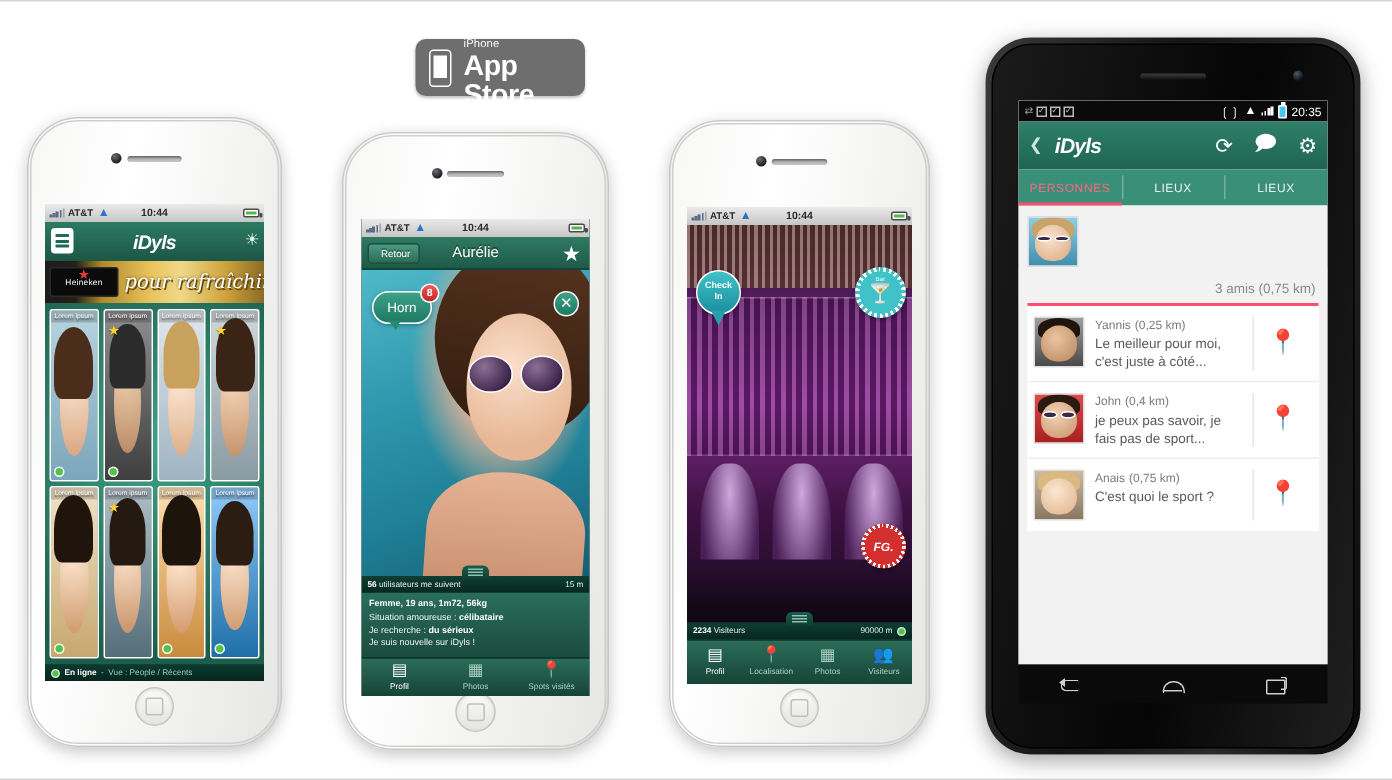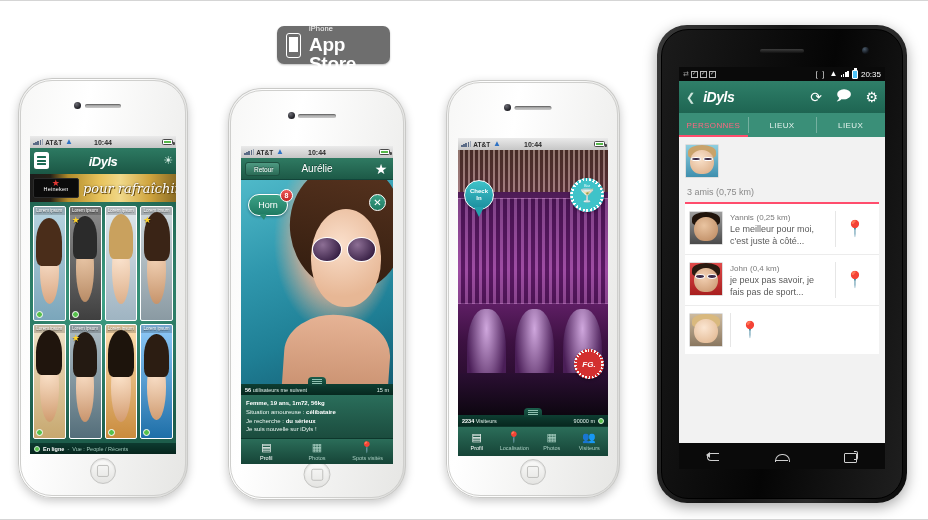--- a/index.html
+++ b/index.html
@@ -460,20 +460,21 @@
     position:relative; box-shadow:0 1px 1px rgba(0,0,0,.06);
   }
   .msg-bubble::before{
     content:""; position:absolute; left:-6px; top:9px;
     border-top:5px solid transparent; border-bottom:5px solid transparent;
     border-right:6px solid #fff;
   }
   .count-row{
     padding:9px 8px 5px 8px; font-size:9px; color:#8a8a8a;
     background:#f2f2f2;
+    text-align:right;
   }
   .pink-rule{ height:1.5px; background:#ff4d6d; margin:0 6px; }
   .flist{ background:#fff; margin:0 6px; }
   .fitem{
     display:flex; gap:7px; padding:7px 4px;
     border-bottom:1px solid #ececec; background:#fff;
   }
   .fitem .ftext{ flex:1; min-width:0; }
   .fitem .fname{ font-size:9.5px; color:#1a1a1a; font-weight:bold; }
   .fitem .fname span{ font-weight:normal; color:#7a7a7a; font-size:8px; }
@@ -894,20 +895,27 @@
           <div class="pin-wrap">
             <span class="pin-ic">📍</span>
           </div>
         </div>
 
         <div class="fitem" style="border-bottom:none;">
           <div class="avatar" style="background:linear-gradient(#cdbba0,#8a7760);">
             <div class="av-hair" style="background:#d9b97e;"></div>
             <div class="av-face" style="background:radial-gradient(circle at 42% 36%,#fbe6d2,#dfb289);"></div>
           </div>
+          <div class="ftext">
+            <div class="fname">
+              <span>Anais</span>
+              <span>(0,75 km)</span>
+            </div>
+            <div class="fmsg">C'est quoi le sport ?</div>
+          </div>
           <div class="pin-wrap">
             <span class="pin-ic">📍</span>
           </div>
         </div>
 
       </div>
     </div>
   </div>
 
   <div class="and-nav">

